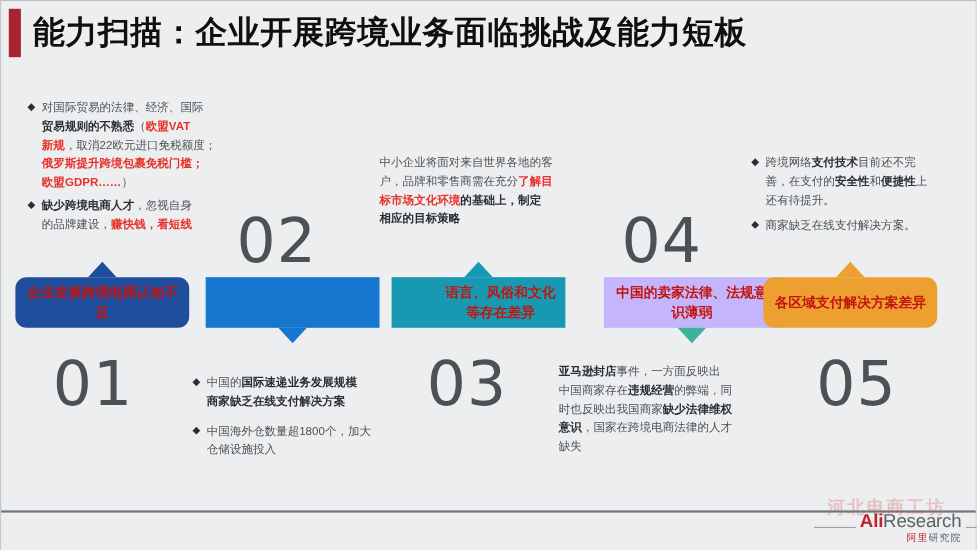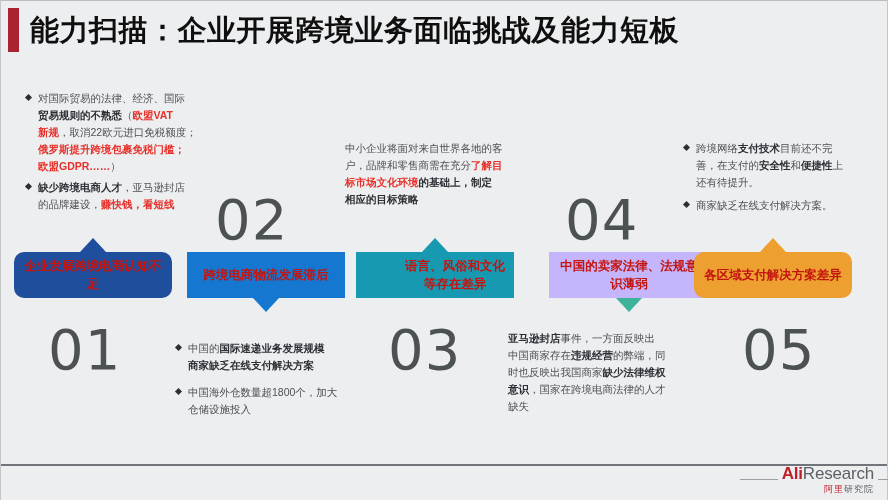--- a/index.html
+++ b/index.html
@@ -182,21 +182,21 @@
 
   <div class="txt" style="left:26px; top:90px; width:190px;">
     <div class="bullet-row">
       <span>对国际贸易的法律、经济、国际</span><br>
       <b>贸易规则的不熟悉</b><span>（</span><span class="redb">欧盟VAT</span><br>
       <span class="redb">新规</span><span>，取消22欧元进口免税额度；</span><br>
       <span class="redb">俄罗斯提升跨境包裹免税门槛；</span><br>
       <span class="redb">欧盟GDPR……</span><span>）</span>
     </div>
     <div class="bullet-row" style="margin-top:4px;">
-      <b>缺少跨境电商人才</b><span>，亚马逊封店</span><br>
+      <b>缺少跨境电商人才</b><span>，忽视自身</span><br>
       <span>的品牌建设，</span><span class="redb">赚快钱，看短线</span>
     </div>
   </div>
 
   <div class="txt" style="left:345px; top:140px; width:182px;">
     <div class="plain-row">
       <span>中小企业将面对来自世界各地的客</span><br>
       <span>户，品牌和零售商需在充分</span><span class="redb">了解目</span><br>
       <span class="redb">标市场文化环境</span><b>的基础上，制定</b><br>
       <b>相应的目标策略</b>
@@ -220,21 +220,20 @@
   <div class="bignum" style="left:388px; top:322px;">03</div>
   <div class="bignum" style="left:742px; top:322px;">05</div>
 
   <div class="banner round" style="left:14px; top:252px; width:158px; height:46px; background:#1f4e9c;">
     <span class="ptr up" style="border-bottom-color:#1f4e9c;"></span>
     <span>企业发展跨境电商认知不足</span>
   </div>
 
   <div class="banner" style="left:187px; top:252px; width:158px; height:46px; background:#1577cf;">
     <span class="ptr down" style="border-top-color:#1577cf;"></span>
-    <span>跨境电商物流发展滞后</span>
   </div>
 
   <div class="banner" style="left:356px; top:252px; width:158px; height:46px; background:#1899b2;padding-left:48px;">
     <span class="ptr up" style="border-bottom-color:#1899b2;"></span>
     <span>语言、风俗和文化等存在差异</span>
   </div>
 
   <div class="banner" style="left:549px; top:252px; width:160px; height:46px; background:#c4b5fd;">
     <span class="ptr down" style="border-top-color:#3cb39a;"></span>
     <span>中国的卖家法律、法规意识薄弱</span>
@@ -259,20 +258,21 @@
   <div class="txt" style="left:508px; top:330px; width:186px;">
     <div class="plain-row">
       <b>亚马逊封店</b><span>事件，一方面反映出</span><br>
       <span>中国商家存在</span><b>违规经营</b><span>的弊端，同</span><br>
       <span>时也反映出我国商家</span><b>缺少法律维权</b><br>
       <b>意识</b><span>，国家在跨境电商法律的人才</span><br>
       <span>缺失</span>
     </div>
   </div>
 
+  <div class="watermark">河北电商工坊</div>
   <div class="logo">
     <div class="logo-rule-l"></div>
     <div class="logo-rule-r"></div>
     <div class="logo-main"><span class="ali">Ali</span><span>Research</span></div>
     <div class="logo-sub"><span class="cn-red">阿里</span><span>研究院</span></div>
   </div>
 
 </div>
 
 </body></html>

